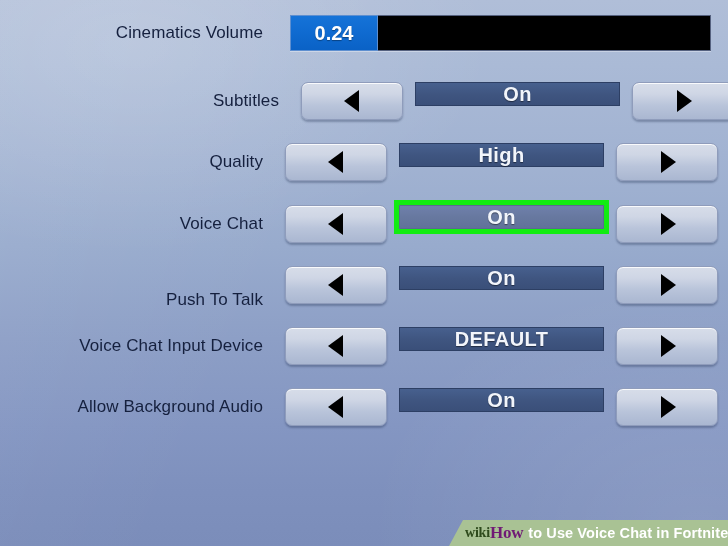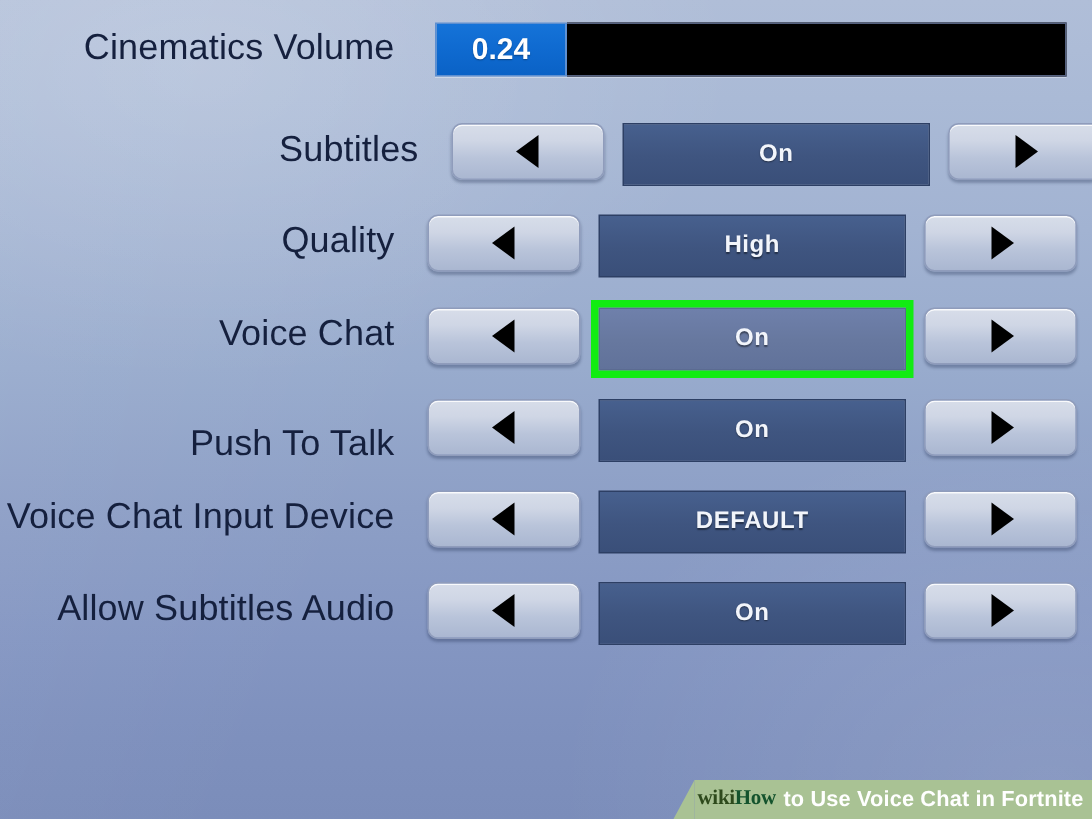--- a/index.html
+++ b/index.html
@@ -53,21 +53,21 @@
     width: 728px;
     height: 48px;
     display: flex;
     align-items: center;
   }
 
   .row-label {
     width: 263px;
     text-align: right;
     padding-right: 0;
-    font-size: 24px;
+    font-size: 17px;
     font-weight: 400;
     color: #15203e;
     letter-spacing: 0.1px;
     white-space: nowrap;
     line-height: 1;
   }
 
   
   .slider-wrap {
     position: absolute;
@@ -129,29 +129,29 @@
   }
   .tri-left  { border-right: 15px solid #000000; margin-left: -2px; }
   .tri-right { border-left: 15px solid #000000; margin-right: -2px; }
 
   
   .value-box {
     position: absolute;
     left: 399px;
     top: 6px;
     width: 205px;
-    height: 42px;
+    height: 24px;
     background: linear-gradient(180deg, #47608e 0%, #3f5580 52%, #3a4f79 100%);
     border: 1px solid #2d3f64;
     box-sizing: border-box;
     display: flex;
     align-items: center;
     justify-content: center;
     color: #f2f5fb;
-    font-size: 16px;
+    font-size: 20px;
     font-weight: 700;
     letter-spacing: 0.4px;
     text-shadow: 0 1px 1px rgba(0,0,0,0.45);
     cursor: pointer;
   }
 
   .row.selected .value-box {
     background: linear-gradient(180deg, #6f80ab 0%, #67789f 52%, #61729a 100%);
     border: 1px solid #5b6b91;
     outline: 5px solid #12ec12;
@@ -185,22 +185,22 @@
   #watermark .wm-wiki {
     font-family: "Liberation Serif", "DejaVu Serif", serif;
     font-weight: 700;
     font-size: 14px;
     color: #2e4a1c;
     letter-spacing: -0.2px;
   }
   #watermark .wm-how {
     font-family: "Liberation Serif", "DejaVu Serif", serif;
     font-weight: 700;
-    font-size: 14px;
-    color: #14532d;
+    font-size: 17px;
+    color: #701a75;
     letter-spacing: -0.2px;
   }
   #watermark .wm-rest {
     font-family: "Liberation Sans", sans-serif;
     font-weight: 700;
     font-size: 14.5px;
     color: #ffffff;
     margin-left: 5px;
     letter-spacing: 0.1px;
   }
@@ -262,21 +262,21 @@
         <div class="row-label">Voice Chat Input Device</div>
         <div class="arrow-btn arrow-left">
           <span class="tri tri-left"></span>
         </div>
         <div class="value-box">DEFAULT</div>
         <div class="arrow-btn arrow-right">
           <span class="tri tri-right"></span>
         </div>
       </div>
       <div class="row" style="top: 382px;">
-        <div class="row-label">Allow Subtitles Audio</div>
+        <div class="row-label">Allow Background Audio</div>
         <div class="arrow-btn arrow-left">
           <span class="tri tri-left"></span>
         </div>
         <div class="value-box">On</div>
         <div class="arrow-btn arrow-right">
           <span class="tri tri-right"></span>
         </div>
       </div>
     </div>
 

